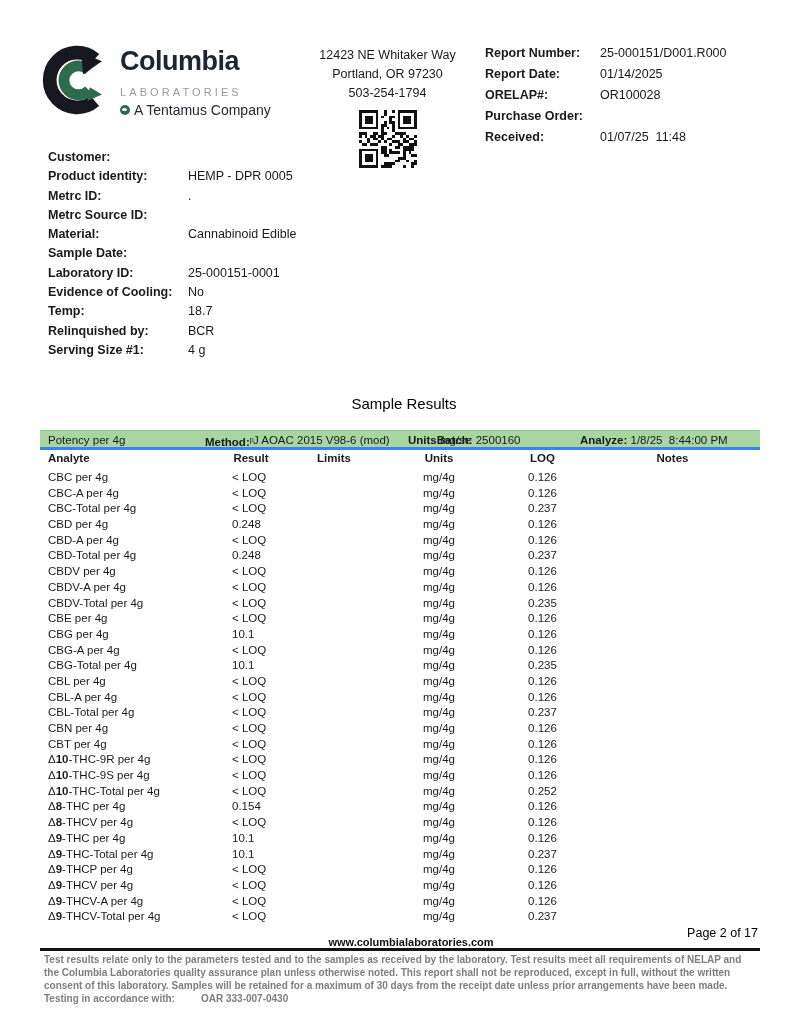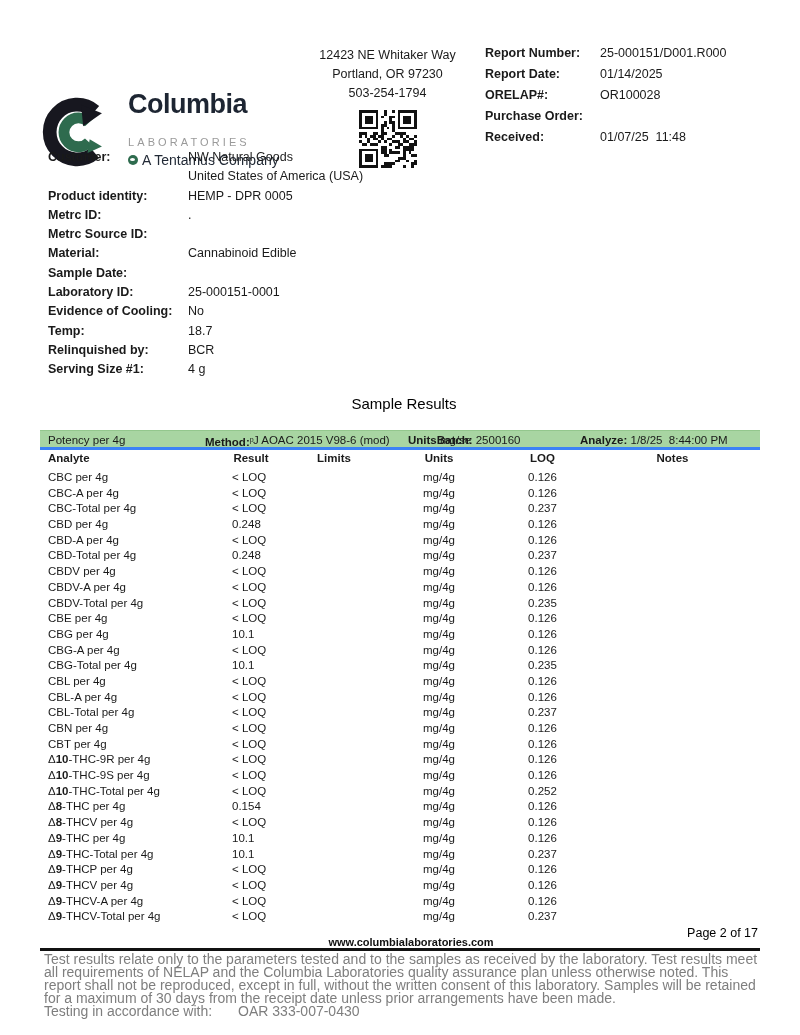--- a/index.html
+++ b/index.html
@@ -2,24 +2,24 @@
 <html><head>
 <meta charset="utf-8">
 <style>
   html,body{margin:0;padding:0;background:#ffffff;}
   .page{
     position:relative;width:800px;height:1035px;margin:0 auto;background:#fff;
     font-family:"Liberation Sans","DejaVu Sans",sans-serif;color:#1a1a1a;overflow:hidden;
   }
   
   .hdr{position:absolute;top:40px;left:40px;right:40px;display:grid;grid-template-columns:250px 1fr 275px;}
-  .logo-wrap{display:flex;align-items:flex-end;gap:16px;padding-top:4px;}
+  .logo-wrap{display:flex;align-items:flex-start;gap:8px;padding-top:4px;}
   .logo-text{display:flex;flex-direction:column;padding-top:4px;}
   .logo-brand{font-size:27px;font-weight:bold;color:#1d2532;letter-spacing:-.5px;line-height:26px;}
-  .logo-sub{font-size:11px;color:#9a9a9a;letter-spacing:3.1px;margin-top:19px;}
+  .logo-sub{font-size:11px;color:#9a9a9a;letter-spacing:3.1px;margin-top:12px;}
   .logo-tag{display:flex;align-items:center;gap:4px;margin-top:4px;}
   .logo-tag .dot{width:10px;height:10px;border-radius:50%;background:#2e6b4e;position:relative;flex:0 0 auto;}
   .logo-tag .dot::after{content:"";position:absolute;left:2px;top:3px;width:5px;height:3px;border-radius:50%;background:#fff;}
   .logo-tag span.t{font-size:14px;font-weight:normal;color:#222a36;}
   .addr{ text-align:center;font-size:12.5px;line-height:19px;padding-top:6px;}
   .qr{margin:7px auto 0 auto;display:block;}
   .rinfo{font-size:12.5px;padding-top:6px;}
   .rf-row{display:grid;grid-template-columns:115px 1fr;margin-bottom:7px;}
   .rf-label{font-weight:bold;}
   .rf-value{white-space:pre;}
@@ -39,21 +39,21 @@
   .thead .l{text-align:left;padding-left:8px;}
   .tbody{position:absolute;top:470px;left:40px;width:720px;font-size:11.5px;}
   .trow{display:grid;grid-template-columns:172px 78px 88px 122px 85px 1fr;height:15.7px;line-height:15.7px;}
   .trow .analyte{padding-left:8px;white-space:nowrap;}
   .trow .result{padding-left:20px;}
   .trow .c{text-align:center;}
   
   .pagenum{position:absolute;top:926px;right:42px;font-size:12.5px;color:#000;}
   .site{position:absolute;top:936px;left:0;width:100%;text-align:center;font-size:11px;font-weight:bold;color:#111;text-decoration:none;margin-left:11px;}
   .rule{position:absolute;top:948px;left:40px;width:720px;height:3px;background:#111;}
-  .disc{position:absolute;top:953px;left:44px;width:714px;font-size:14px;line-height:13px;color:#7e7e7e;}
+  .disc{position:absolute;top:953px;left:44px;width:714px;font-size:10px;line-height:13px;color:#7e7e7e;font-weight:bold;}
   .testing{margin-top:0;}
   .testing .tv{margin-left:26px;margin-top:26px;}
 </style>
 </head>
 <body>
 
 <div class="page">
 
   <div class="hdr">
 
@@ -317,21 +317,20 @@
         <div class="rf-row">
        <span class="rf-label">Received:</span>
        <span class="rf-value">01/07/25  11:48</span>
      </div>
       </div>
   </div>
 
   <div class="sinfo" id="sample-fields">
       <div class="sf-row">
        <span class="sf-label">Customer:</span>
-       <span class="sf-value">NW Natural Goods<div>United States of America (USA)</div></span>
      </div>
       <div class="sf-row">
        <span class="sf-label">Product identity:</span>
        <span class="sf-value">HEMP - DPR 0005</span>
      </div>
       <div class="sf-row">
        <span class="sf-label">Metrc ID:</span>
        <span class="sf-value">.</span>
      </div>
       <div class="sf-row">

